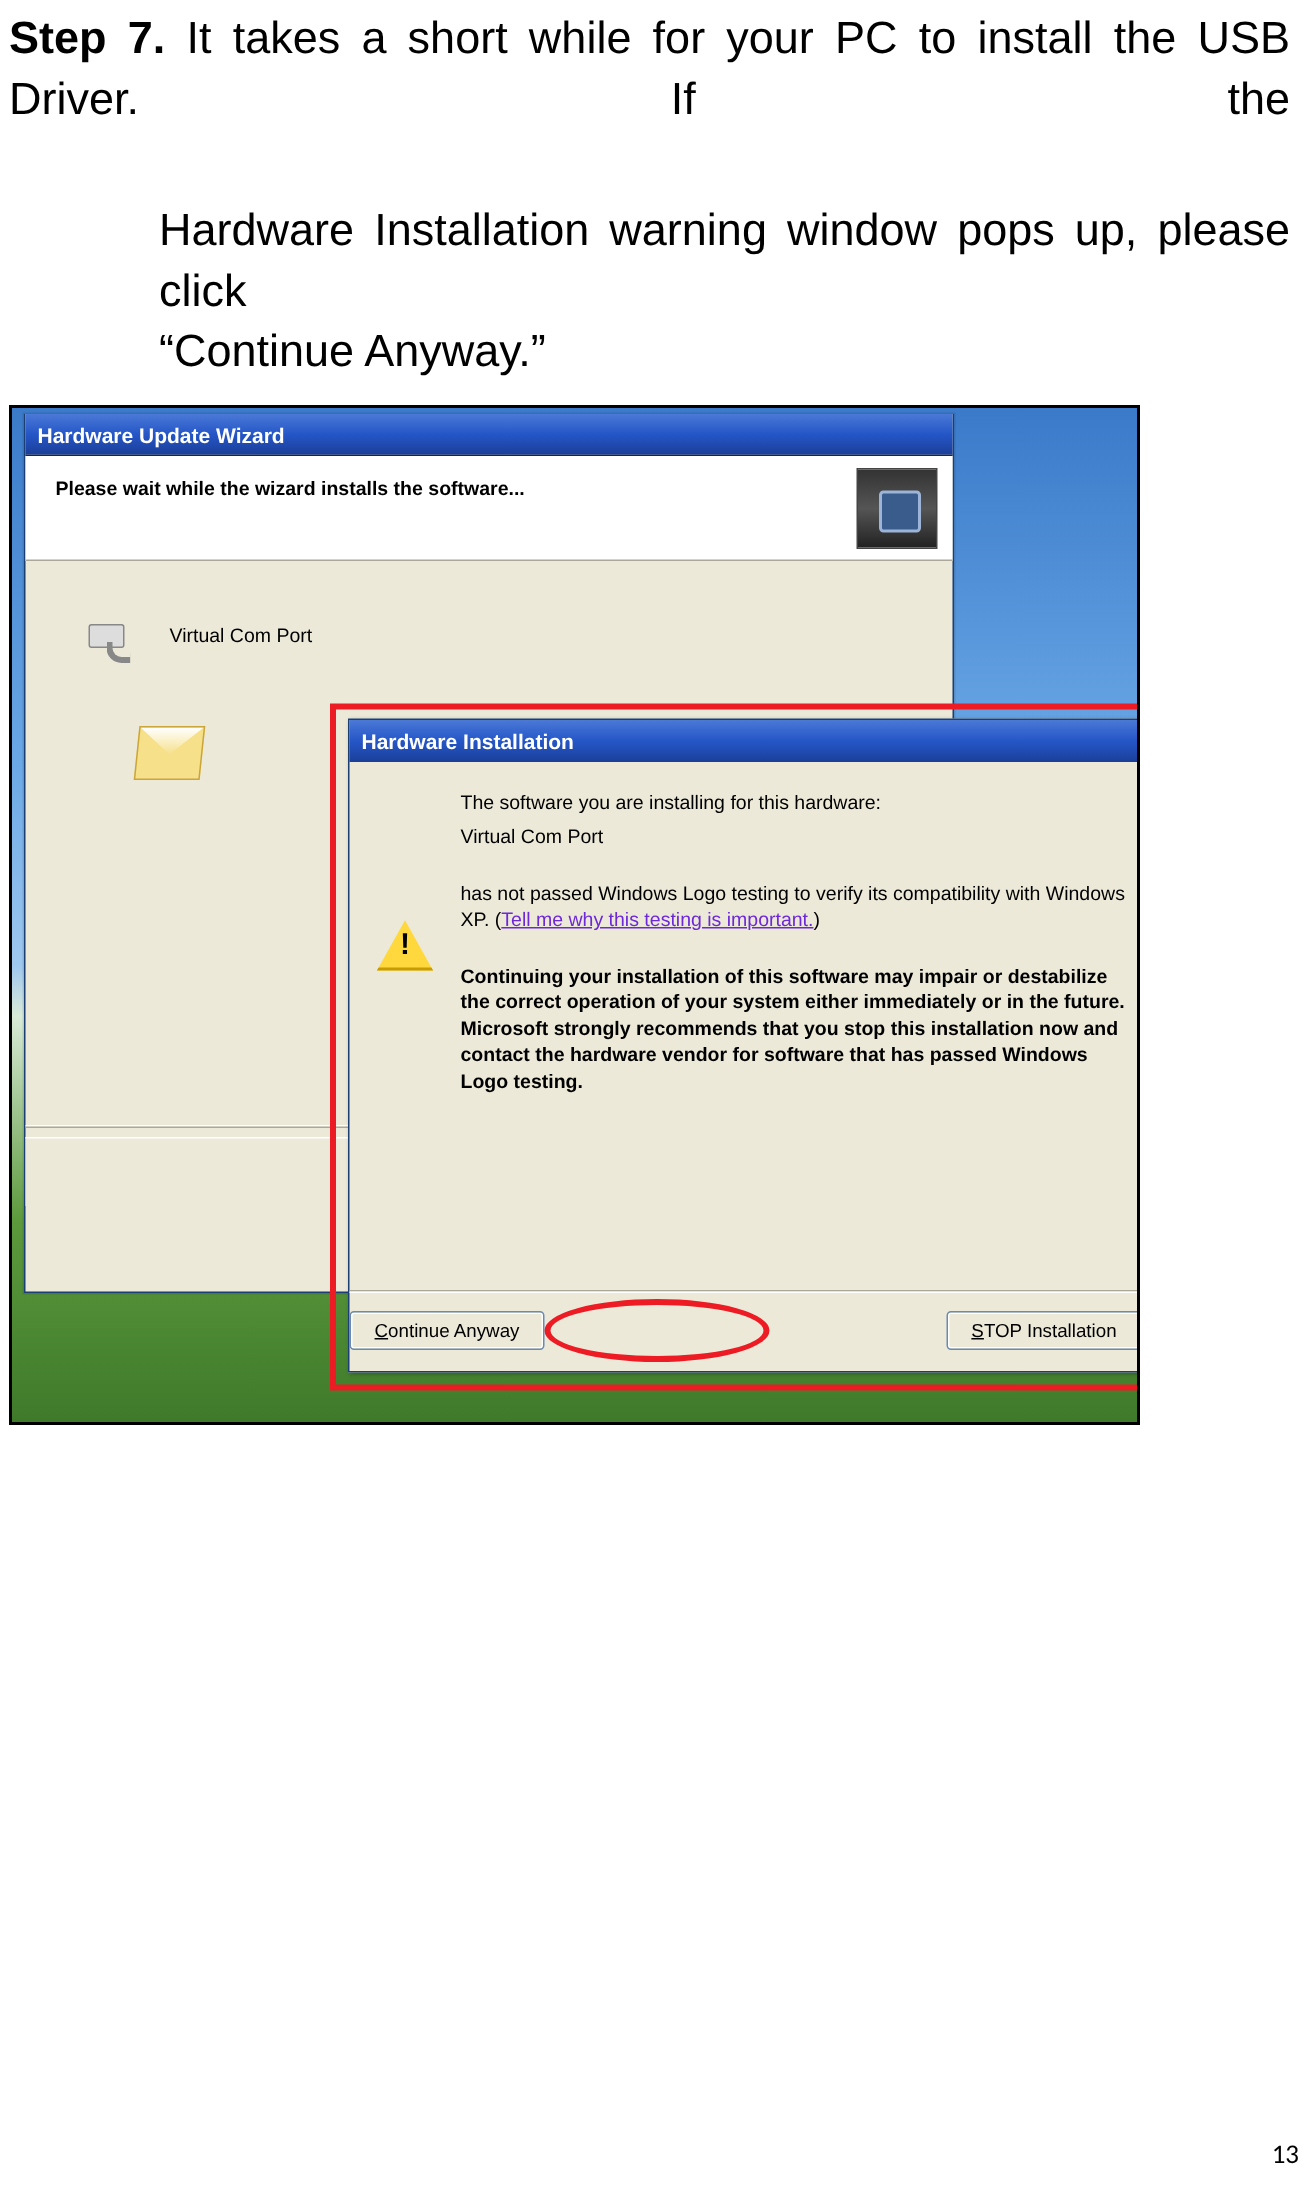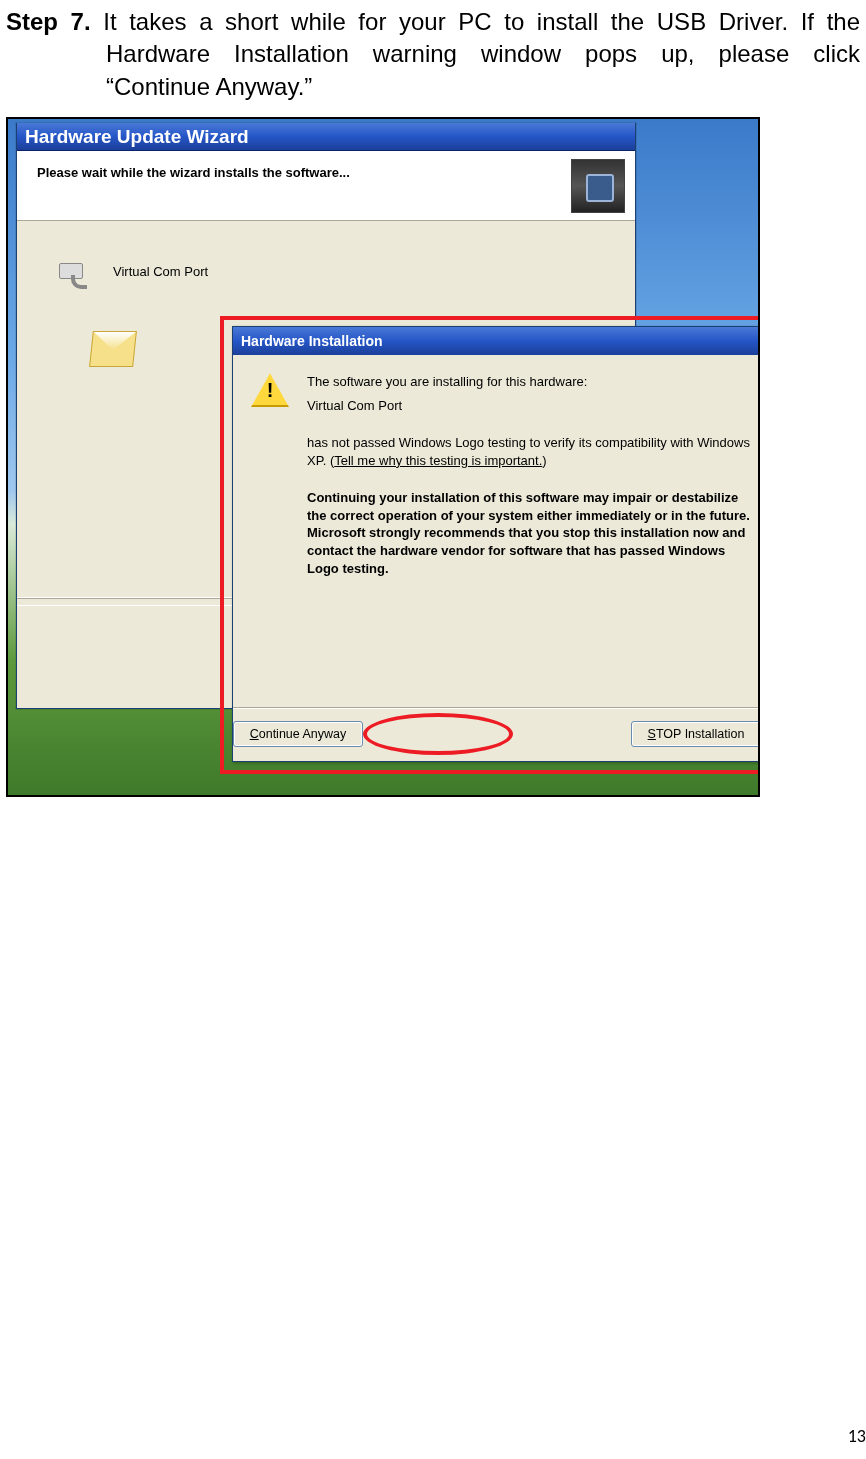--- a/index.html
+++ b/index.html
@@ -5,21 +5,21 @@
   * { box-sizing: border-box; margin: 0; padding: 0; }
   body {
     width: 866px;
     height: 1459px;
     background: #fff;
     font-family: Arial, Helvetica, sans-serif;
     position: relative;
     padding: 6px 6px 0 6px;
   }
   .step-text {
-    font-size: 24px;
+    font-size: 30px;
     line-height: 1.35;
     text-align: justify;
     text-align-last: left;
     color: #000;
     margin-bottom: 14px;
   }
   .step-text .step-label { font-weight: bold; }
   .step-body-line { padding-left: 100px; text-align: justify; }
   .step-first-line { text-align: justify; text-align-last: justify; }
 
@@ -40,21 +40,21 @@
     background: #ece9d8;
     border: 1px solid #1b3e73;
     border-top: none;
     box-shadow: 0 0 0 1px rgba(0,0,0,0.1);
   }
   .wizard-title {
     height: 28px;
     background: linear-gradient(to bottom, #4a79d6 0%, #2556c7 50%, #1b3f99 100%);
     color: #fff;
     font-family: "Trebuchet MS", Tahoma, sans-serif;
-    font-size: 19px;
+    font-size: 14px;
     font-weight: bold;
     padding-left: 8px;
     line-height: 28px;
     border-bottom: 1px solid #0a246a;
   }
   .wizard-header {
     background: #fff;
     border-bottom: 1px solid #aca899;
     height: 70px;
     position: relative;
@@ -157,37 +157,37 @@
     line-height:28px; padding-left:8px;
   }
   .hw-body{
     flex:1;
     font-family: Tahoma, sans-serif;
     font-size:13px;
     color:#000;
     padding:18px 18px 8px 18px;
     position:relative;
   }
-  .hw-row{ display:flex; gap:18px; }
+  .hw-row{ display:flex; gap:18px;align-items:center; }
   .warn-icon{
     width:38px; height:34px; flex-shrink:0;
     background:#ffd83d;
     clip-path: polygon(50% 0, 100% 100%, 0 100%);
     position:relative;
     border-bottom:2px solid #c89b00;
   }
   .warn-icon::after{
     content:"!"; position:absolute; left:0; right:0; top:6px;
     text-align:center; font-weight:bold; font-size:20px; color:#000;
     font-family: Arial, sans-serif;
   }
   .hw-text { flex:1; line-height:1.35; }
   .hw-text p { margin-bottom:6px; }
   .hw-text .spacer { height:14px; }
-  .hw-link { color:#000000; text-decoration: underline; }
+  .hw-link { color:#6d28d9; text-decoration: underline; }
   .hw-bold { font-weight:bold; }
   .hw-sep{
     margin-top:10px;
     border-top:1px solid #aca899; border-bottom:1px solid #fff; height:0;
   }
   .hw-buttons{
     padding:12px 14px 14px 0;
     display:flex; justify-content:space-between; gap:10px;
   }
   .xpbtn2{
@@ -218,21 +218,21 @@
     color:#000;
   }
 </style>
 </head>
 <body>
 
 <div class="step-text">
   <div class="step-first-line">
     <span class="step-label">Step 7.</span><span> It takes a short while for your PC to install the USB Driver. If the</span>
   </div>
-  <div class="step-body-line" style="text-align-last:justify;">Hardware Installation warning window pops up, please click</div>
+  <div class="step-body-line" style="text-align-last:justify;margin-top:47px;">Hardware Installation warning window pops up, please click</div>
   <div class="step-body-line">“Continue Anyway.”</div>
 </div>
 
 <div class="screenshot-frame">
 
   <div class="wizard">
     <div class="wizard-title">Hardware Update Wizard</div>
     <div class="wizard-header">
       <div class="wizard-header-text">Please wait while the wizard installs the software...</div>
       <div class="wizard-header-icon"></div>

